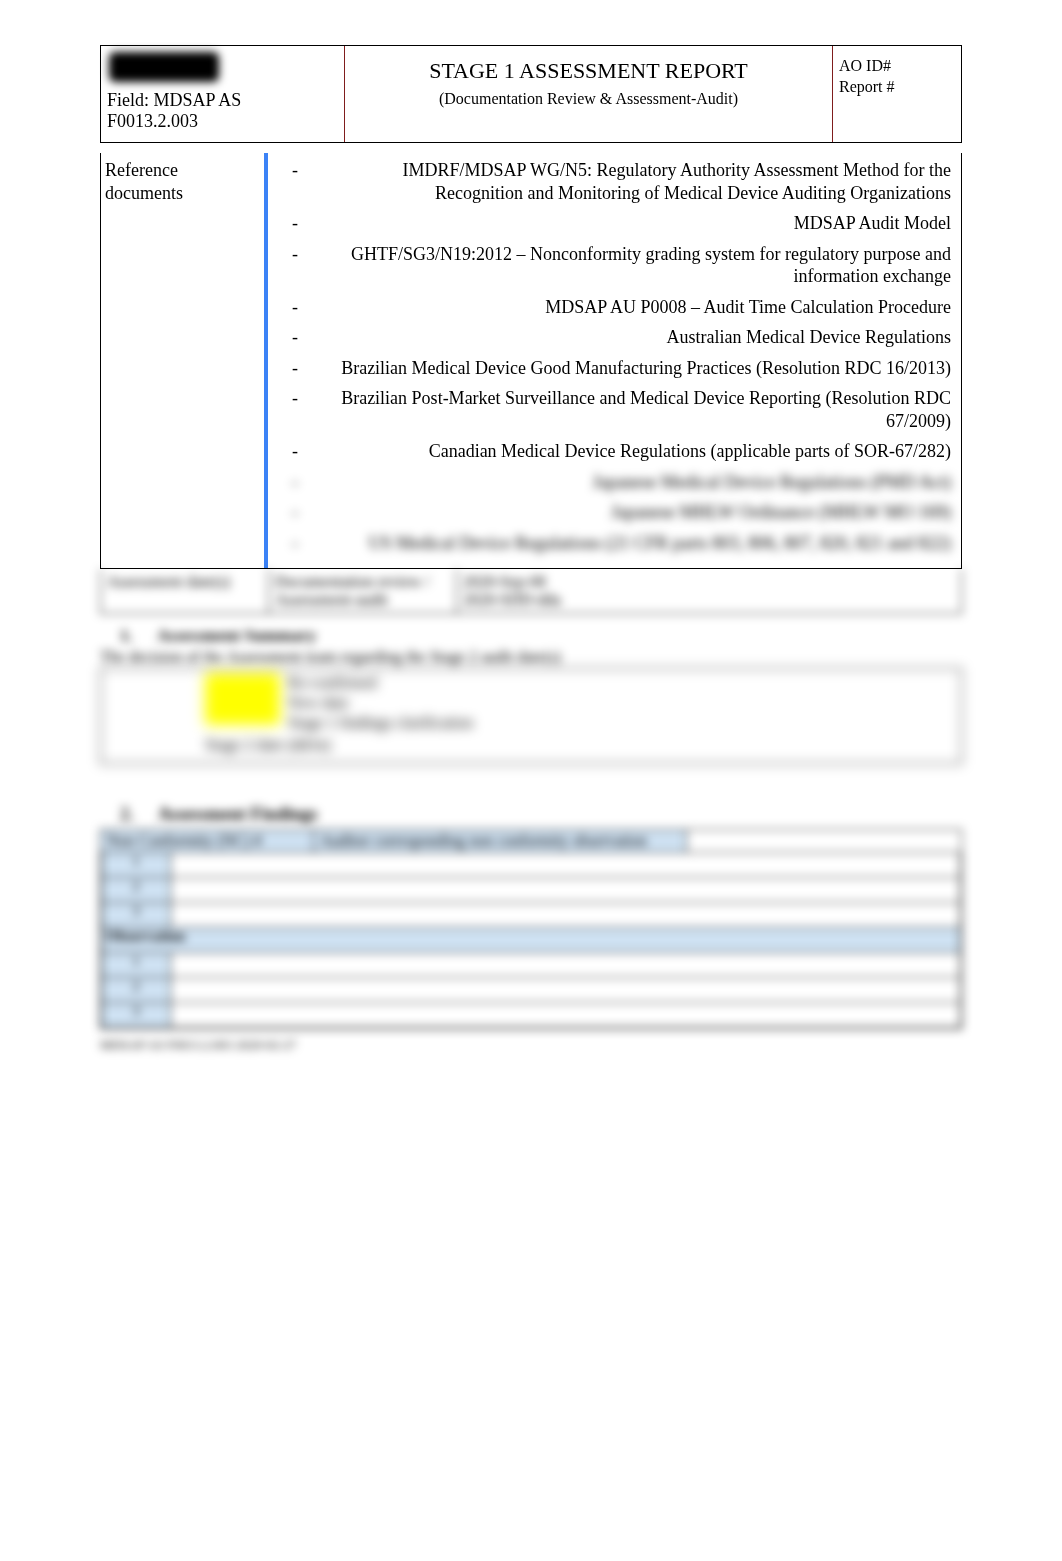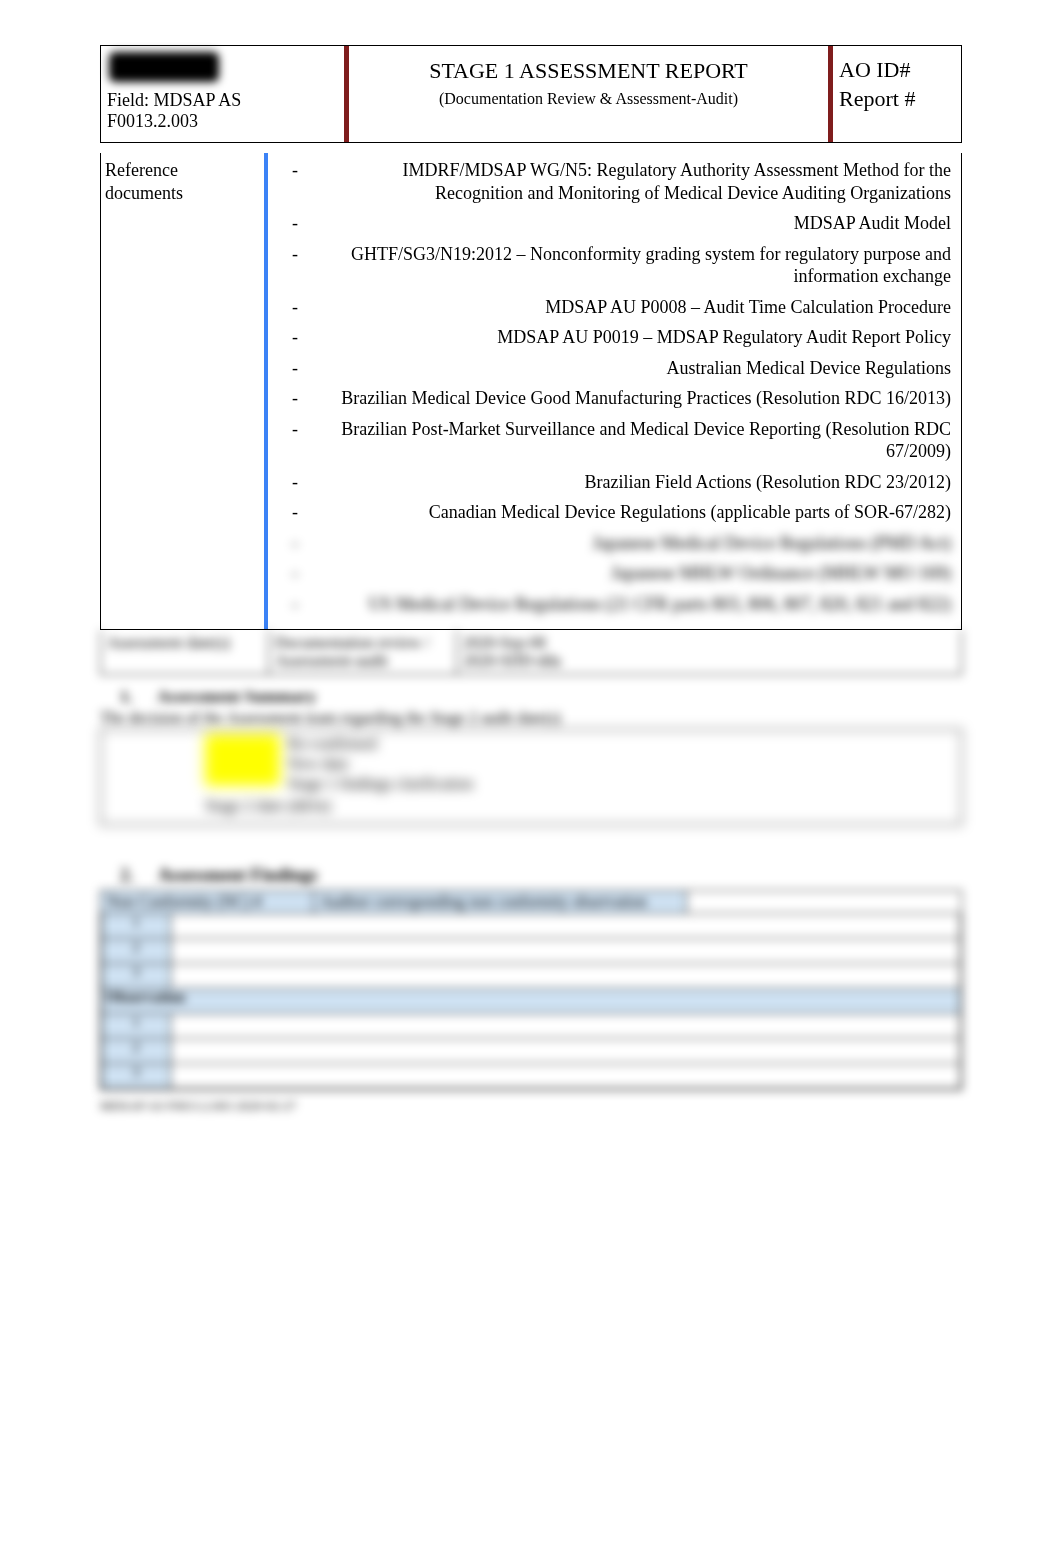--- a/index.html
+++ b/index.html
@@ -13,27 +13,27 @@
   .page {
     padding: 45px 100px 40px 100px;
   }
   
   .header-box {
     border: 1px solid #000;
     display: flex;
     align-items: stretch;
   }
   .header-col {
-    border-right: 5px solid #7f1d1d;
+    border-right: 1px solid #7f1d1d;
     padding: 6px 12px 10px 6px;
   }
   .header-col:last-child { border-right: none; }
   .col1 { flex: 0 0 225px; }
   .col2 { flex: 1 1 auto; text-align: center; padding: 6px 15px; }
-  .col3 { flex: 0 0 110px; font-size: 22px; line-height: 1.3; padding-top: 10px; }
+  .col3 { flex: 0 0 110px; font-size: 16px; line-height: 1.3; padding-top: 10px; }
   .logo {
     width: 110px; height: 30px;
     background: #000; border-radius: 6px;
     filter: blur(4px);
     margin-bottom: 8px;
     margin-left: 2px;
   }
   .form-id { font-size: 18px; }
   .title1 { font-size: 22px; margin-bottom: 6px; margin-top: 6px; }
   .title2 { font-size: 16px; }
@@ -201,25 +201,23 @@
   <div class="spacer-row"></div>
 
   <div class="ref-box">
     <div class="ref-left">Reference documents</div>
     <div class="ref-right">
       <ul class="ref-list">
         <li>IMDRF/MDSAP WG/N5: Regulatory Authority Assessment Method for the Recognition and Monitoring of Medical Device Auditing Organizations</li>
         <li>MDSAP Audit Model</li>
         <li>GHTF/SG3/N19:2012 – Nonconformity grading system for regulatory purpose and information exchange</li>
         <li>MDSAP AU P0008 – Audit Time Calculation Procedure</li>
-        <li>MDSAP AU P0019 – MDSAP Regulatory Audit Report Policy</li>
         <li>Australian Medical Device Regulations</li>
         <li>Brazilian Medical Device Good Manufacturing Practices (Resolution RDC 16/2013)</li>
         <li>Brazilian Post-Market Surveillance and Medical Device Reporting (Resolution RDC 67/2009)</li>
-        <li>Brazilian Field Actions (Resolution RDC 23/2012)</li>
         <li>Canadian Medical Device Regulations (applicable parts of SOR-67/282)</li>
         <li class="blur">Japanese Medical Device Regulations (PMD Act)</li>
         <li class="blur">Japanese MHLW Ordinance (MHLW MO 169)</li>
         <li class="blur">US Medical Device Regulations (21 CFR parts 803, 806, 807, 820, 821 and 822)</li>
       </ul>
     </div>
   </div>
 
   <div class="meta-row blur">
     <div class="meta-cell mc1">Assessment date(s)</div>

